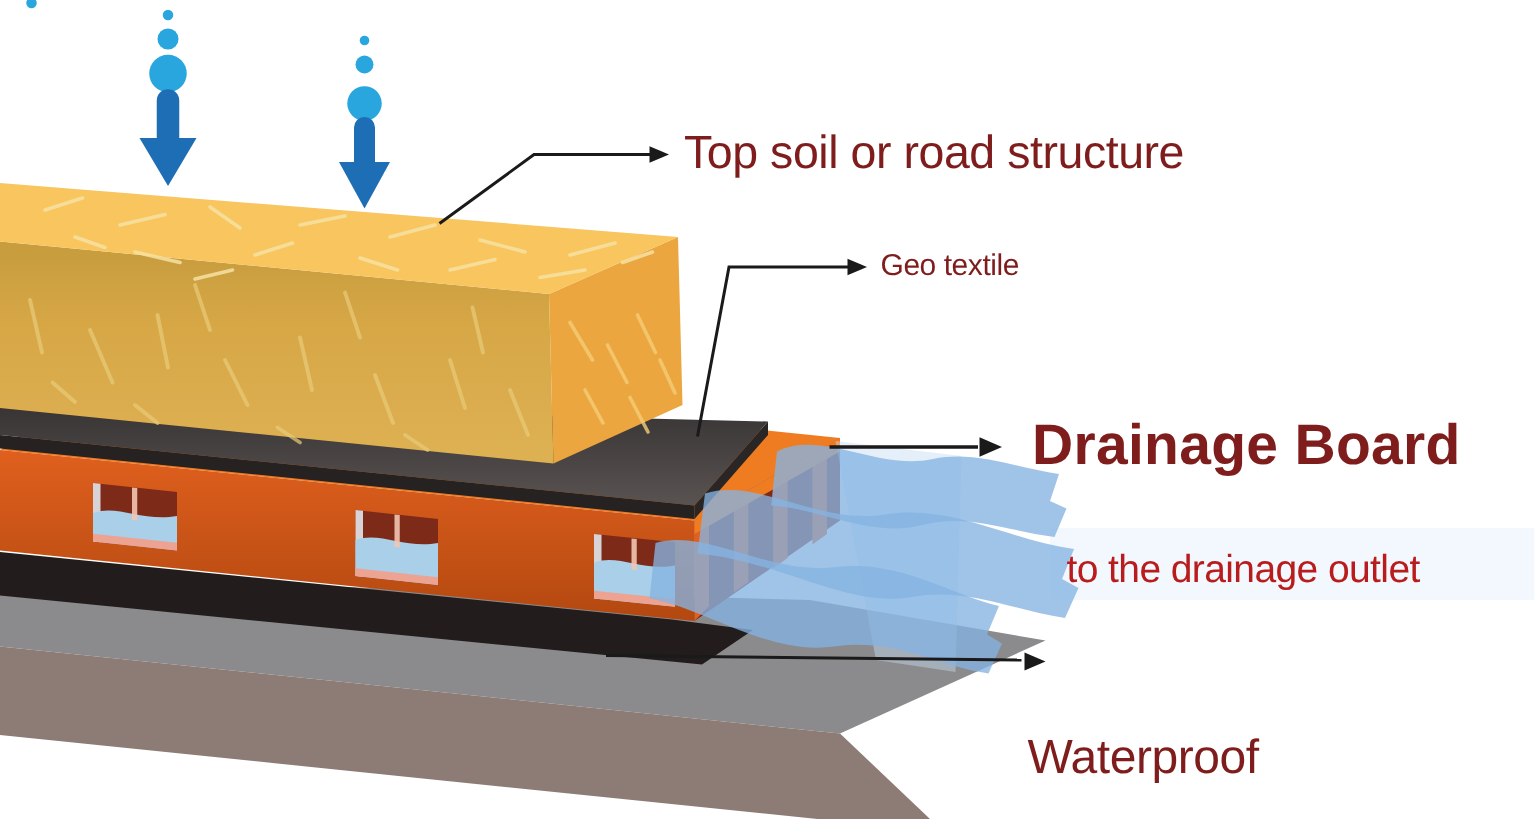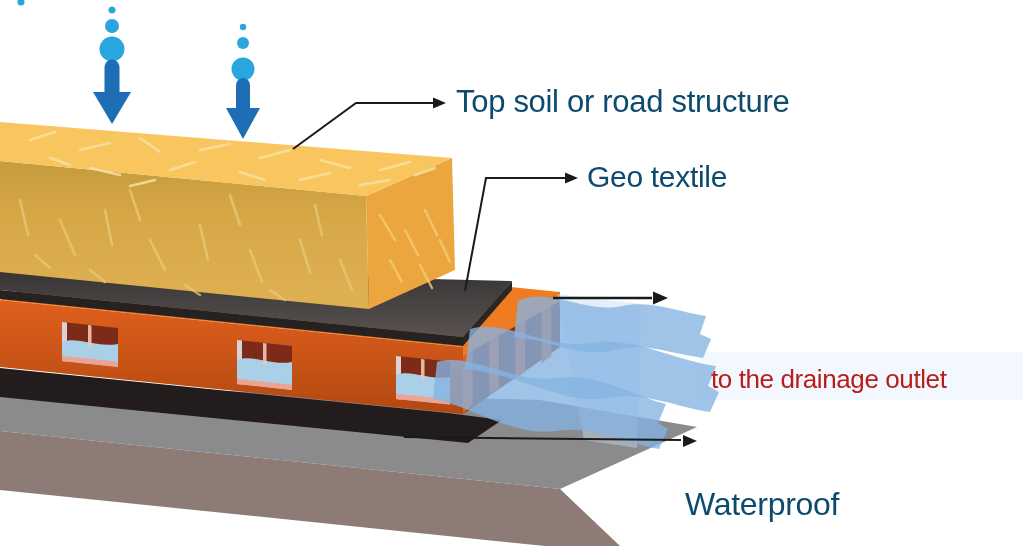--- a/index.html
+++ b/index.html
@@ -1,23 +1,23 @@
 <!DOCTYPE html>
 <html><head>
 <meta charset="utf-8">
 <style>
   html,body{margin:0;padding:0;background:#ffffff;}
   #stage{
     position:relative;width:1023px;height:546px;background:#ffffff;
     overflow:hidden;font-family:"Liberation Sans",sans-serif;
   }
   #stage svg{position:absolute;left:0;top:0;}
-  .lbl{position:absolute;white-space:pre;color:#0c4a6e;}
+  .lbl{position:absolute;white-space:pre;color:#7f1d1d;}
   .lbl-regular{font-size:31px;letter-spacing:-0.3px;line-height:36px;}
-  .lbl-geo{font-size:30px;letter-spacing:-0.3px;line-height:36px;}
+  .lbl-geo{font-size:20px;letter-spacing:-0.3px;line-height:36px;}
   .lbl-bold{font-size:38px;font-weight:700;letter-spacing:0.2px;line-height:40px;}
   .lbl-cyan{font-size:26px;letter-spacing:-0.4px;color:#b91c1c;line-height:34px;}
   .lbl-wp{font-size:32px;letter-spacing:-0.3px;line-height:36px;}
 </style>
 </head>
 <body>
 
 <div id="stage">
 
 <svg width="1023" height="546" viewBox="0 0 1023 546">
@@ -173,20 +173,21 @@
     <polygon points="578,178 565,172.5 565,183.5"></polygon>
     <polygon points="668,298 653,291.5 653,304.5"></polygon>
     <polygon points="697,441 683,435 683,447"></polygon>
   </g>
 </svg>
 
   <div class="lbl lbl-regular" style="left:456px;top:84px">Top soil or road structure</div>
 
   <div class="lbl lbl-geo" style="left:587px;top:159px">Geo textile</div>
 
+  <div class="lbl lbl-bold" style="left:688px;top:277px">Drainage Board</div>
 
   <div class="lbl lbl-cyan" style="left:711px;top:362px">to the drainage outlet</div>
 
   <div class="lbl lbl-wp" style="left:685px;top:414px">
     <div>Waterproof</div>
     
   </div>
 
 </div>
 

